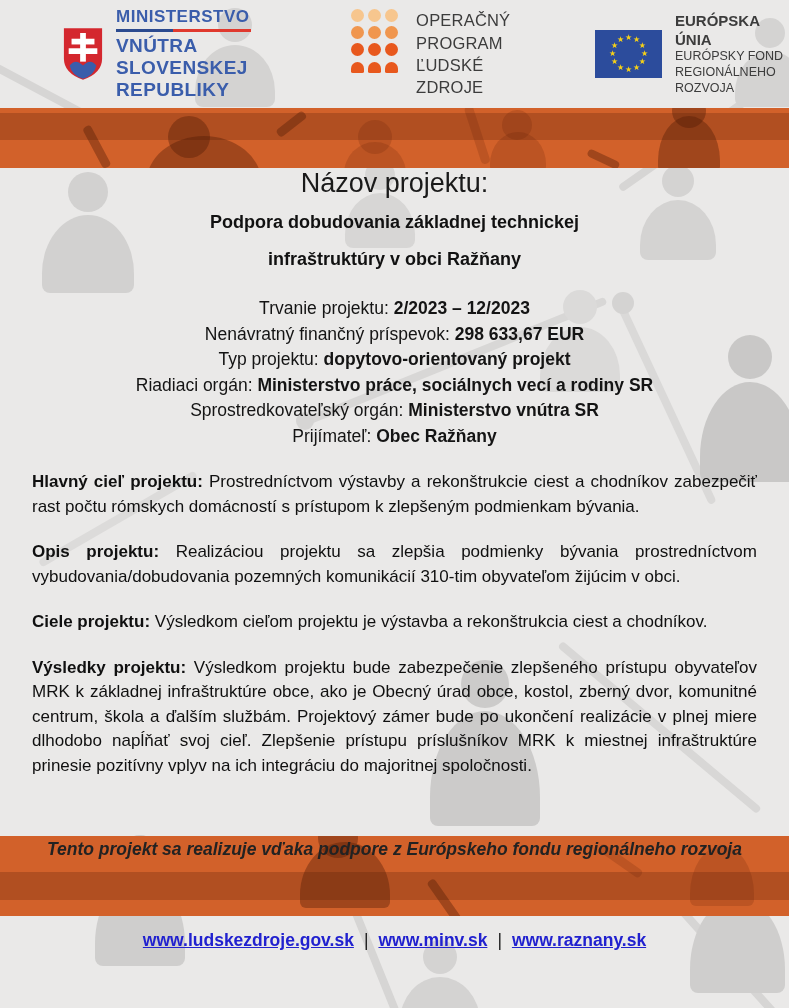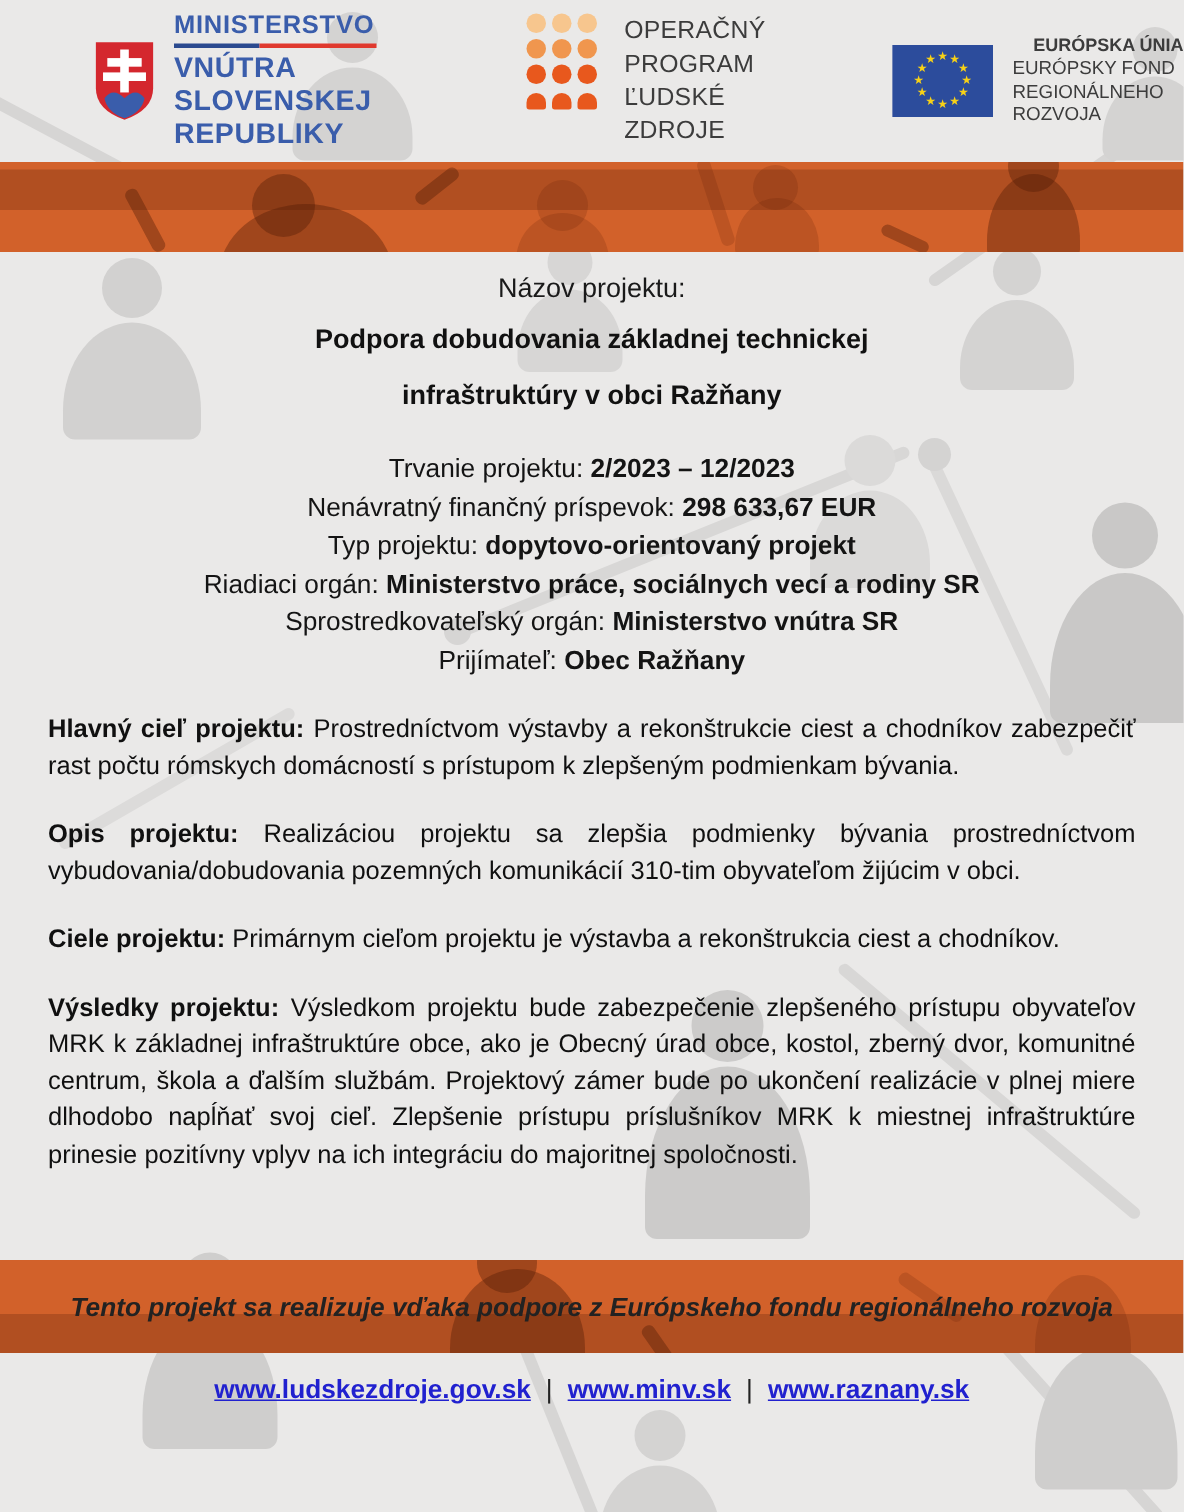--- a/index.html
+++ b/index.html
@@ -30,42 +30,42 @@
   .op-dots{display:grid;grid-template-columns:repeat(3,13px);grid-auto-rows:13px;gap:4px;}
   .op-dot{width:13px;height:13px;border-radius:50%;}
   .op-dot.r1{background:#f7c68e;}
   .op-dot.r2{background:#f0964e;}
   .op-dot.r3{background:#e8581d;}
   .op-dot.r4{background:#e8581d;border-radius:7px 7px 2px 2px;height:11px;align-self:end;}
   .op-text{margin-left:18px;color:#3c3c3c;font-size:16.5px;line-height:1.35;letter-spacing:.2px;}
   .logo-eu{display:flex;align-items:center;margin-left:44px;}
   .eu-flag{width:67px;height:48px;background:#2c4c9c;flex:0 0 auto;}
   .eu-text{margin-left:13px;color:#3c3c3c;line-height:1.25;}
-  .eu-line1{font-size:12px;font-weight:bold;text-align:right;}
+  .eu-line1{font-size:15px;font-weight:bold;}
   .eu-line2,.eu-line3{font-size:12.5px;}
   
   .band{position:relative;z-index:2;background:#d2612a;overflow:hidden;}
   .band-top{height:60px;}
   .band-stripe{position:absolute;left:0;right:0;background:rgba(61,19,4,.22);}
   .band-top .band-stripe{top:5px;height:27px;}
   .band-person,.band-bar{position:absolute;background:rgba(80,25,5,.38);}
   .band-person{border-radius:50% 50% 6px 6px / 80% 80% 6px 6px;}
   .band-head{position:absolute;background:rgba(80,25,5,.38);border-radius:50%;}
   .band-bar{border-radius:4px;transform-origin:0 50%;}
   .band-person.lite,.band-head.lite,.band-bar.lite{background:rgba(90,30,8,.18);}
   
   .main{position:relative;z-index:1;padding:0 32px;}
-  .title-label{margin-top:14px;text-align:center;font-size:18px;color:#1a1a1a;}
+  .title-label{text-align:center;font-size:27px;color:#1a1a1a;}
   .title-name{text-align:center;font-size:18px;font-weight:bold;line-height:37px;margin-top:5px;color:#111;}
   .details{margin-top:18px;text-align:center;font-size:17.5px;line-height:25.5px;}
   .detail b{font-weight:bold;}
   .section{margin-top:21px;text-align:justify;font-size:17px;line-height:24.5px;color:#101010;}
   .section b{font-weight:bold;}
   
-  .band-footer{margin-top:58px;height:62px;display:flex;flex-direction:column;justify-content:center;}
+  .band-footer{margin-top:58px;height:80px;display:flex;flex-direction:column;justify-content:flex-start;}
   .band-footer .band-stripe{top:36px;height:28px;}
   .footer-text{position:relative;z-index:3;text-align:center;font-style:italic;font-weight:bold;
     font-size:17.5px;line-height:27px;color:#222;}
   
   .links{position:relative;z-index:2;margin-top:14px;text-align:center;font-size:17.5px;font-weight:bold;}
   .links a{color:#2121cf;}
   .link-sep{color:#222;font-weight:normal;margin:0 10px;}
 </style>
 </head>
 <body>
@@ -229,21 +229,21 @@
     <div class="detail"><span>Prijímateľ: </span><b>Obec Ražňany</b></div>
   </div>
 
   <div class="section">
     <b>Hlavný cieľ projektu:</b> <span>Prostredníctvom výstavby a rekonštrukcie ciest a chodníkov zabezpečiť rast počtu rómskych domácností s prístupom k zlepšeným podmienkam bývania.</span>
   </div>
   <div class="section">
     <b>Opis projektu:</b> <span>Realizáciou projektu sa zlepšia podmienky bývania prostredníctvom vybudovania/dobudovania pozemných komunikácií 310-tim obyvateľom žijúcim v obci.</span>
   </div>
   <div class="section">
-    <b>Ciele projektu:</b> <span>Primárnym cieľom projektu je výstavba a rekonštrukcia ciest a chodníkov.</span>
+    <b>Ciele projektu:</b> <span>Výsledkom cieľom projektu je výstavba a rekonštrukcia ciest a chodníkov.</span>
   </div>
   <div class="section">
     <b>Výsledky projektu:</b> <span>Výsledkom projektu bude zabezpečenie zlepšeného prístupu obyvateľov MRK k základnej infraštruktúre obce, ako je Obecný úrad obce, kostol, zberný dvor, komunitné centrum, škola a ďalším službám. Projektový zámer bude po ukončení realizácie v plnej miere dlhodobo napĺňať svoj cieľ. Zlepšenie prístupu príslušníkov MRK k miestnej infraštruktúre prinesie pozitívny vplyv na ich integráciu do majoritnej spoločnosti.</span>
   </div>
 </div>
 
 <div class="band band-footer">
   <div class="band-stripe"></div>
   <div class="band-head" style="left:318px;top:-18px;width:40px;height:40px;"></div>
   <div class="band-person" style="left:300px;top:6px;width:90px;height:66px;"></div>

